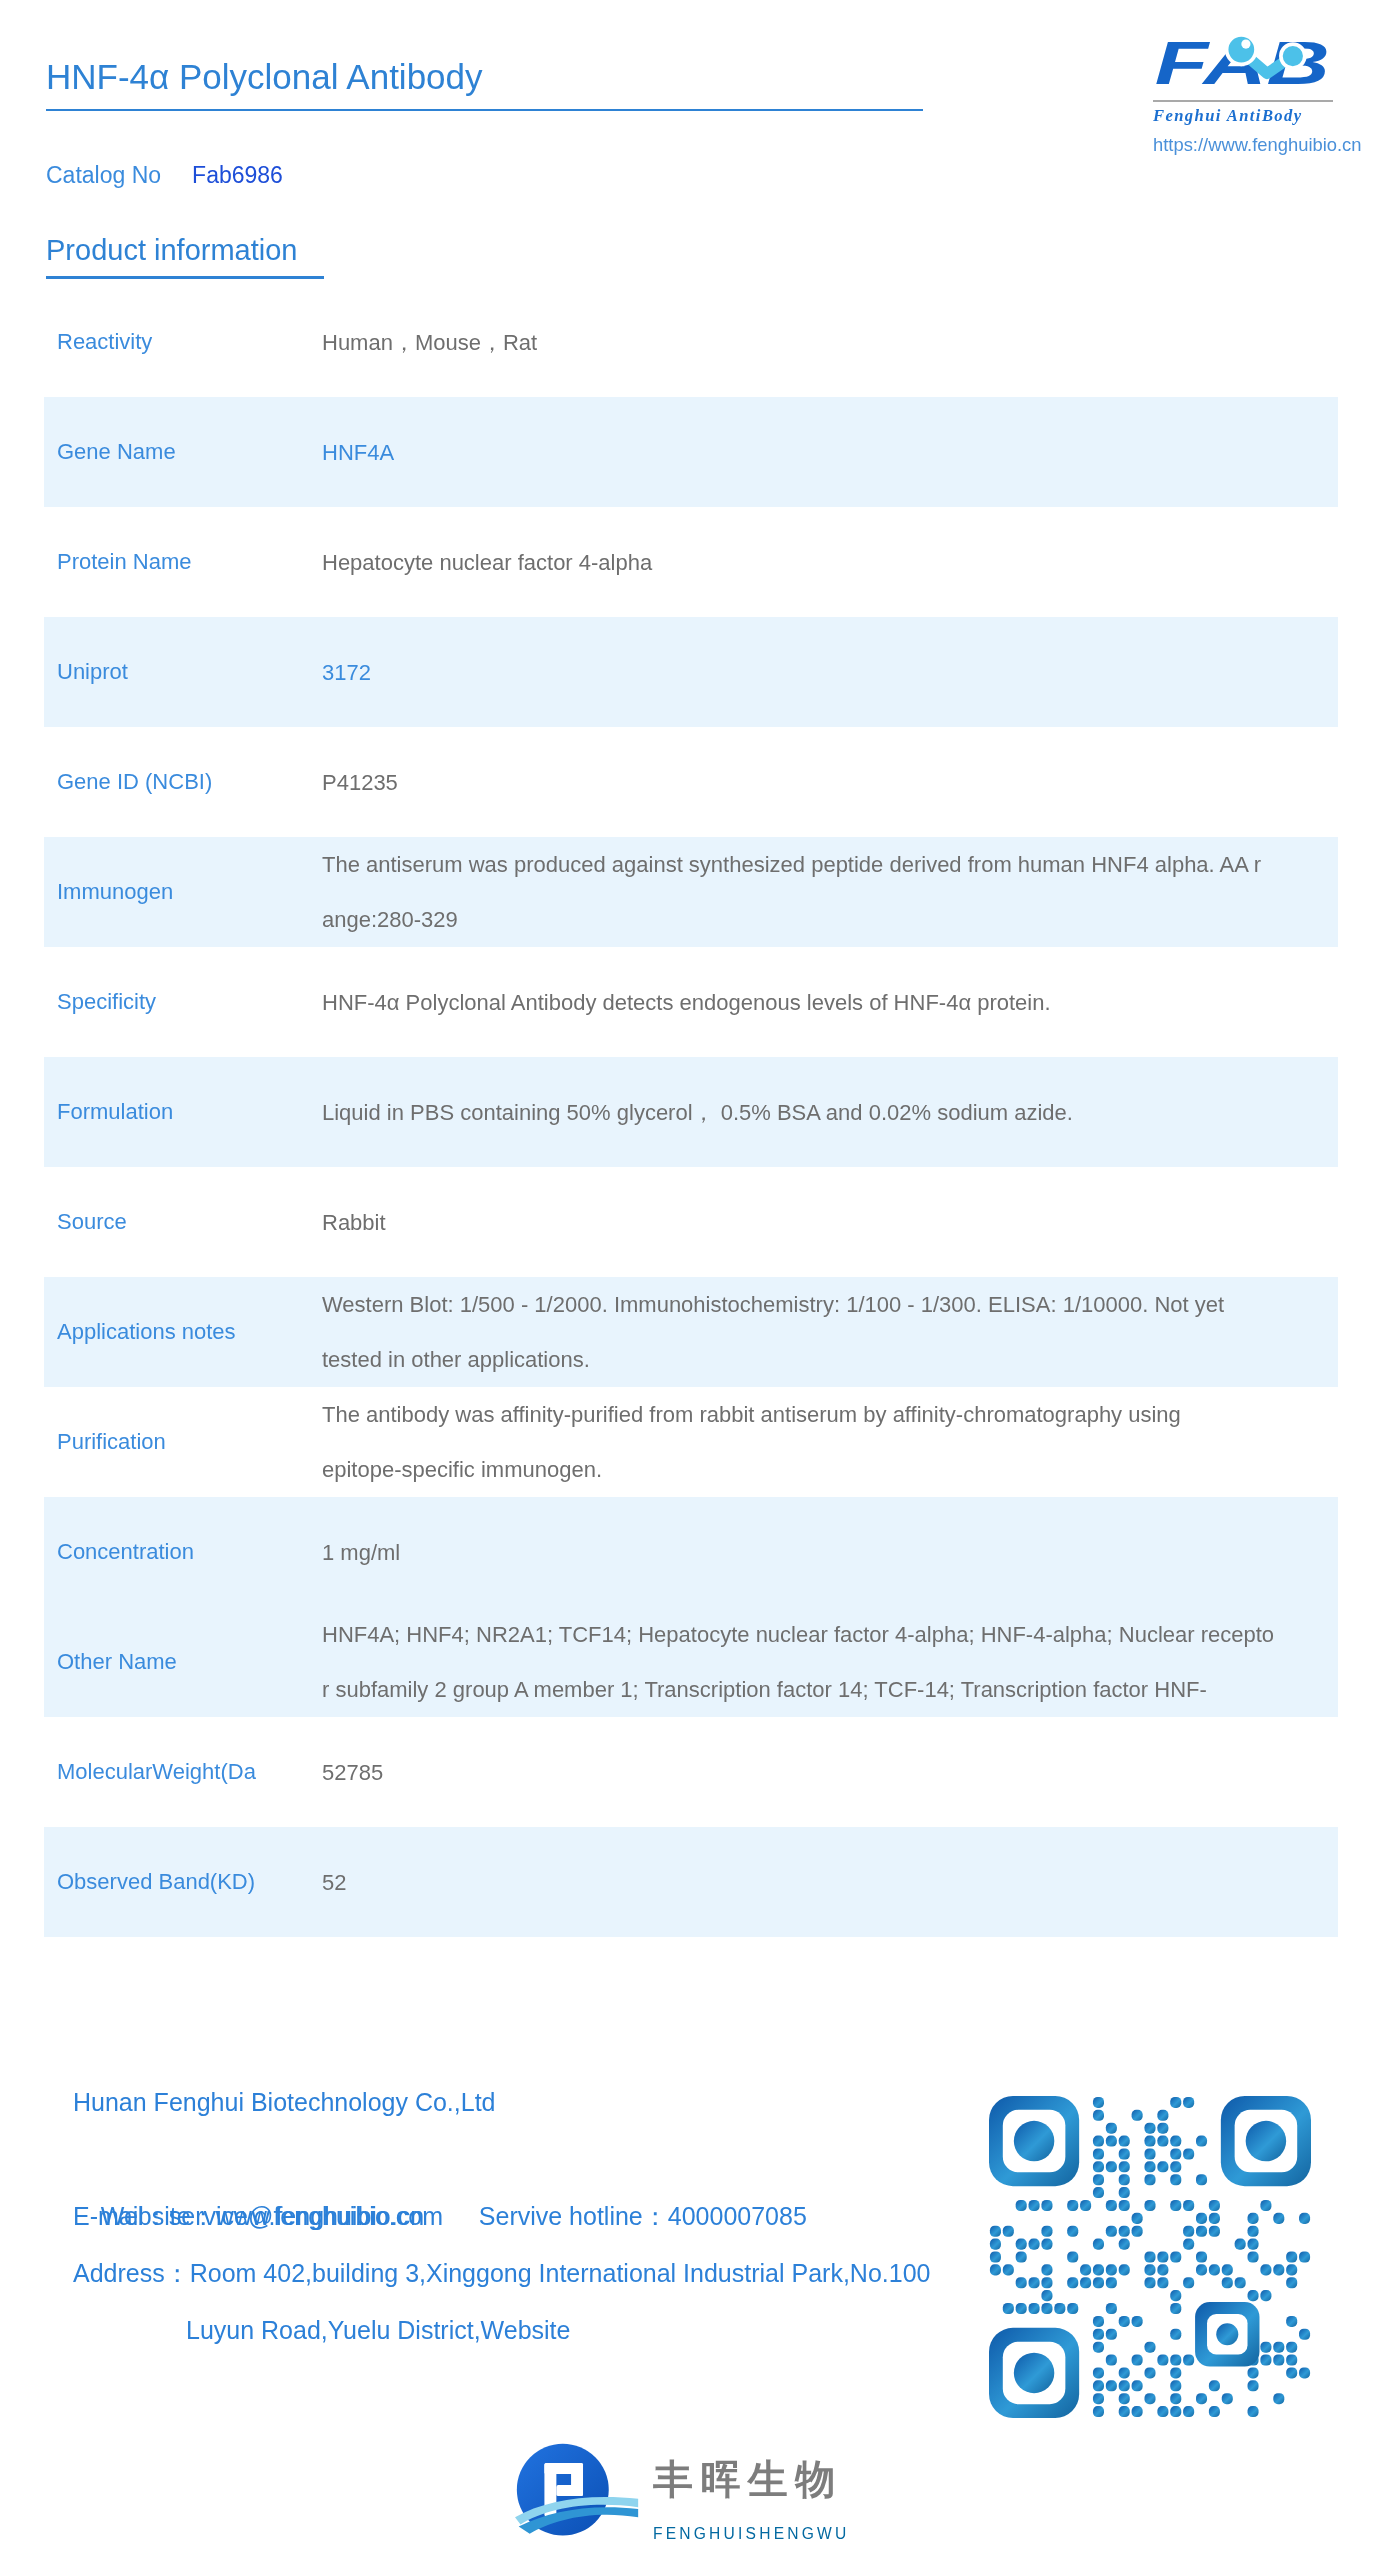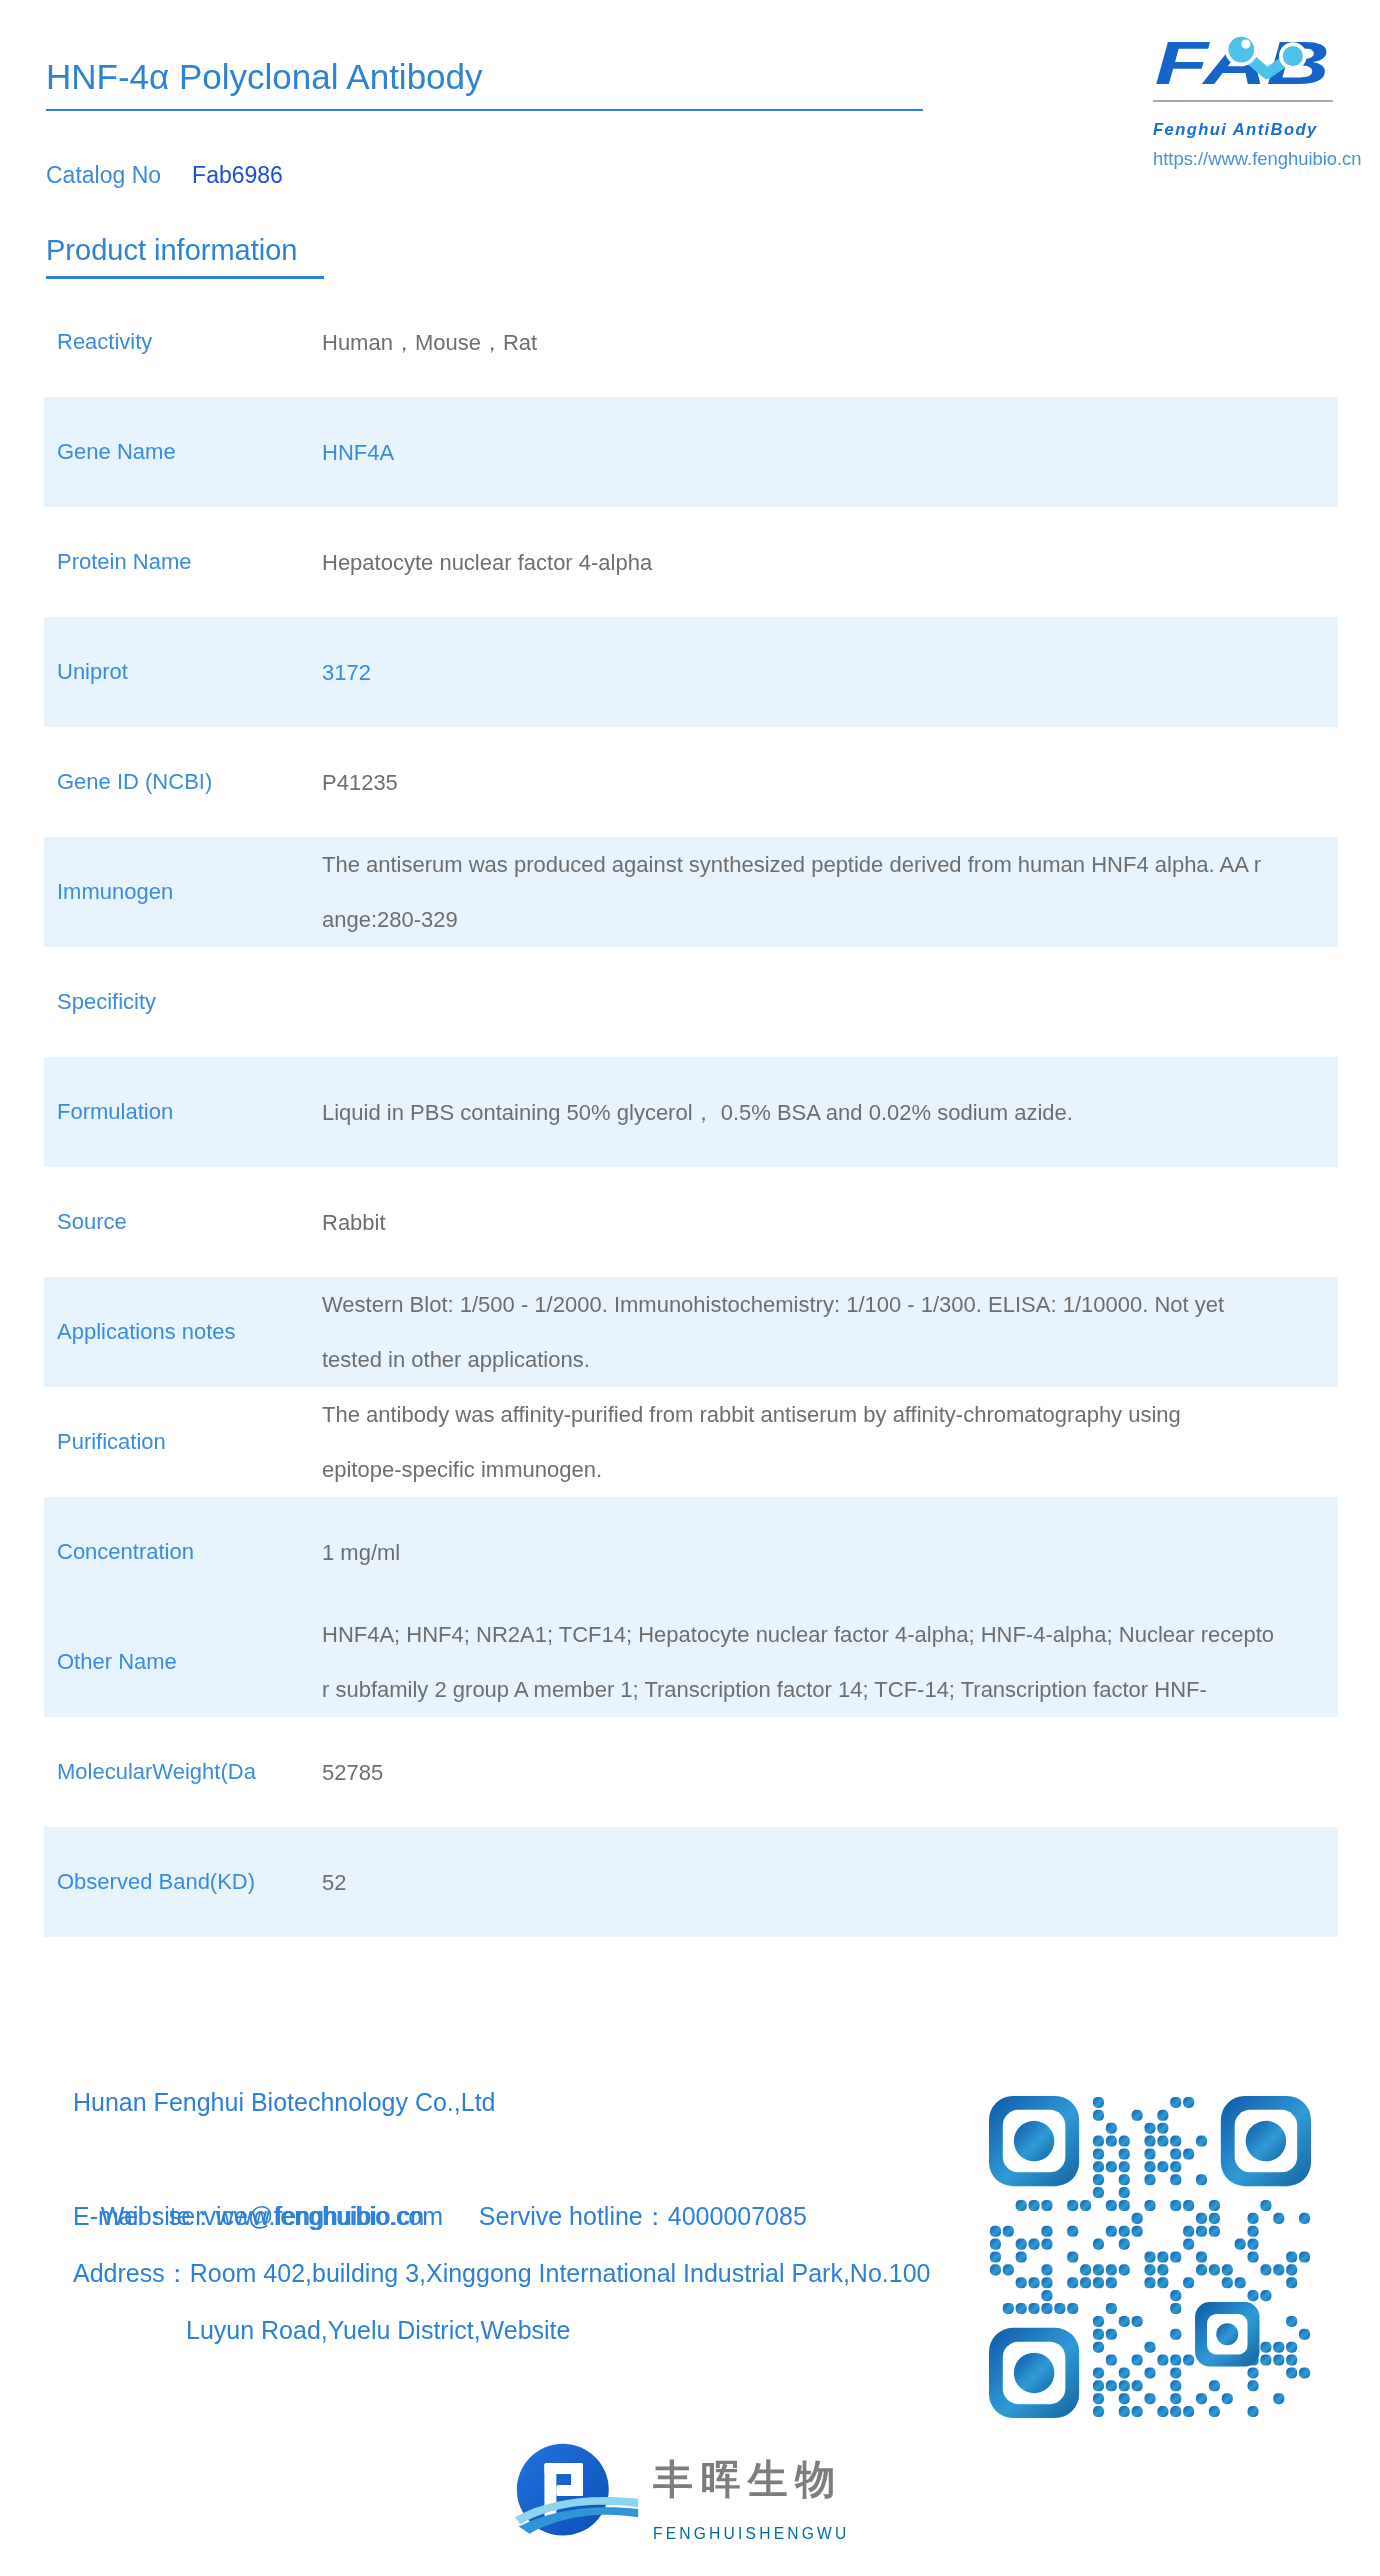--- a/index.html
+++ b/index.html
@@ -8,21 +8,21 @@
     font-family:"Liberation Sans",sans-serif;
     -webkit-font-smoothing:antialiased;
   }
   .abs{position:absolute;}
 
   
   .page-title{left:46px;top:57px;font-size:35px;color:#2e82d4;}
   .title-rule{left:46px;top:109px;width:877px;height:1.8px;background:#2e82d4;}
   .logo-box{left:1153px;top:31px;width:193px;}
   .logo-rule{width:180px;height:1.8px;background:#a9a9a9;margin-top:2.8px;}
-  .logo-brand{font-size:16.6px;font-weight:bold;font-style:italic;color:#1b6fd0;letter-spacing:1.4px;margin-top:18px;}
+  .logo-brand{font-size:16.6px;font-weight:bold;font-style:italic;color:#1b6fd0;letter-spacing:1.4px;margin-top:4px;font-family:Liberation Serif, serif;}
   .logo-url{font-size:18.4px;color:#4a90d9;margin-top:8px;}
 
   .catalog-line{left:46px;top:162px;font-size:23px;}
   .catalog-label{color:#3a8bdd;}
   .catalog-value{color:#1d4ed8;margin-left:31px;}
 
   .section-heading{left:46px;top:234px;font-size:29px;color:#2e82d4;}
   .heading-rule{left:46px;top:276px;width:278px;height:2.8px;background:#2e82d4;}
 
   
@@ -94,20 +94,21 @@
     <div class="row-label">Gene ID (NCBI)</div>
     <div class="row-value">P41235</div>
   </div>
     <div class="row alt">
     <div class="row-label">Immunogen</div>
     <div class="row-value">The antiserum was produced against synthesized peptide derived from human HNF4 alpha. AA r
 ange:280-329</div>
   </div>
     <div class="row">
     <div class="row-label">Specificity</div>
+    <div class="row-value">HNF-4α Polyclonal Antibody detects endogenous levels of HNF-4α protein.</div>
   </div>
     <div class="row alt">
     <div class="row-label">Formulation</div>
     <div class="row-value">Liquid in PBS containing 50% glycerol， 0.5% BSA and 0.02% sodium azide.</div>
   </div>
     <div class="row">
     <div class="row-label">Source</div>
     <div class="row-value">Rabbit</div>
   </div>
     <div class="row alt">

